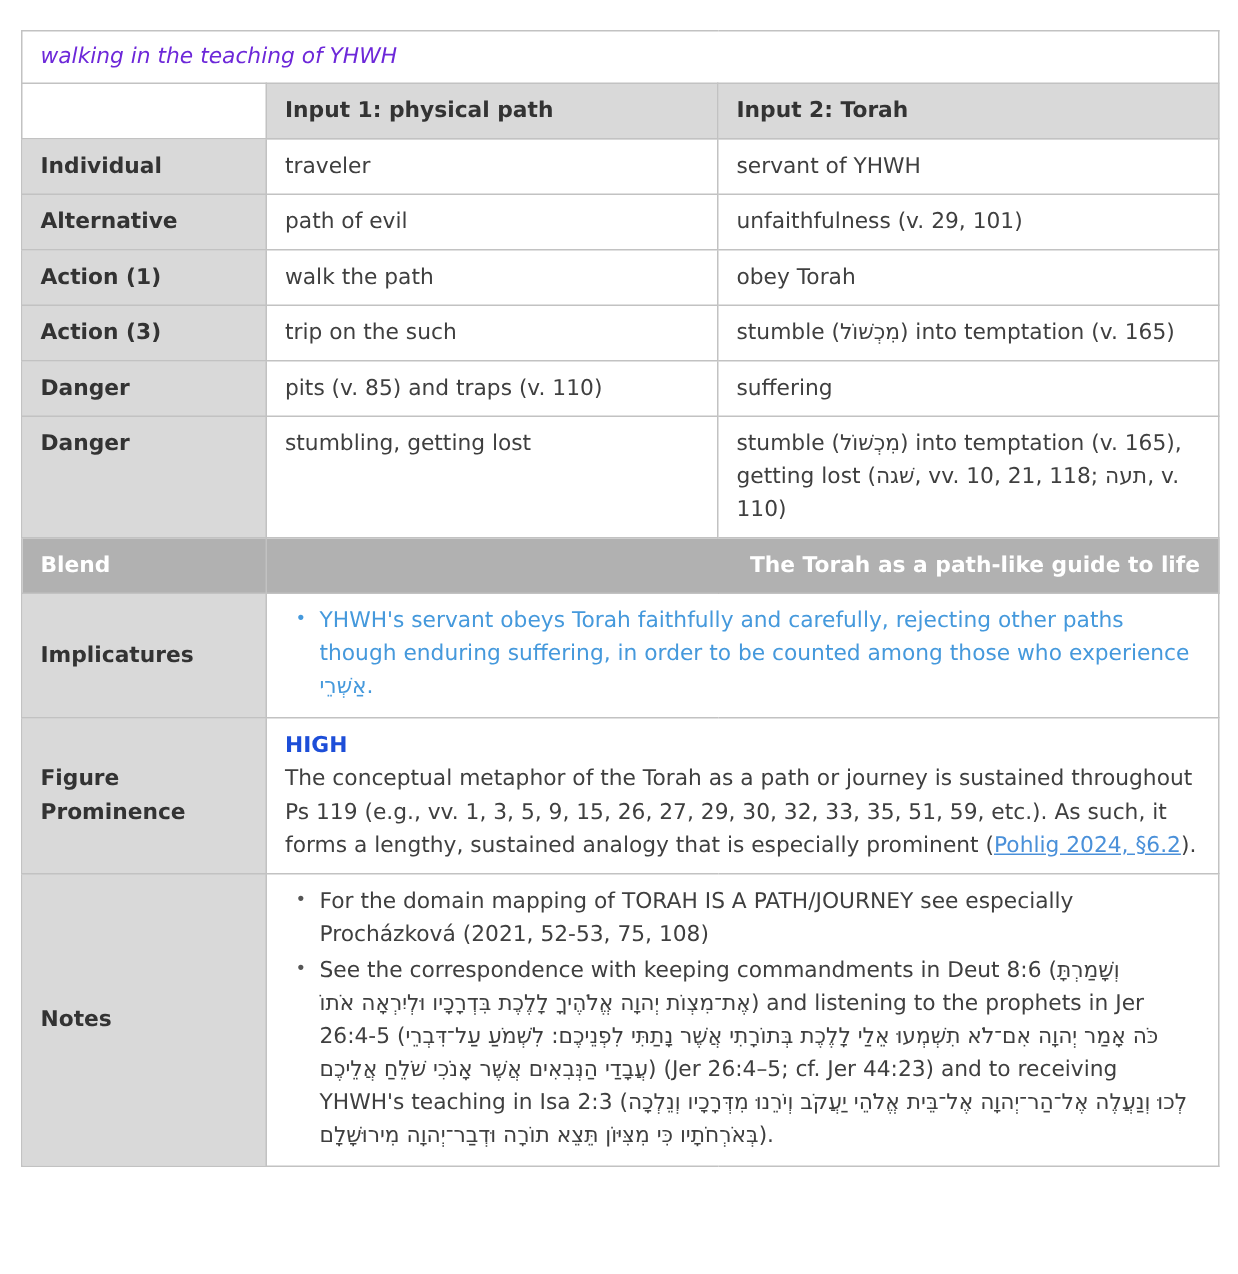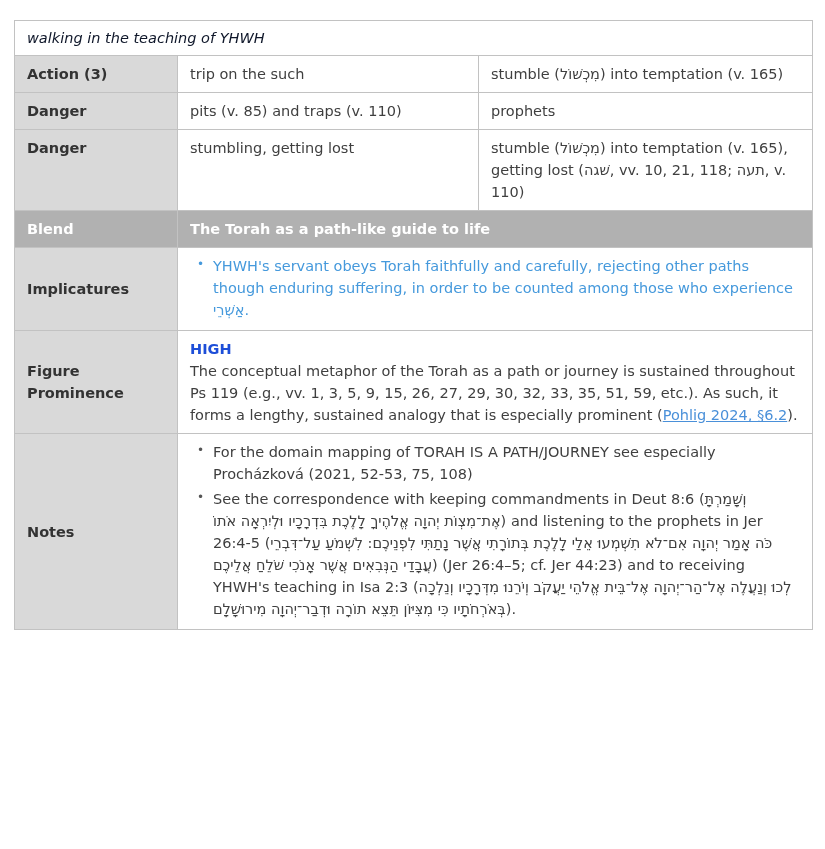--- a/index.html
+++ b/index.html
@@ -23,35 +23,35 @@
     border: 1px solid #c2c2c2;
     padding: 7px 12px;
     font-size: 14.5px;
     line-height: 1.52;
     vertical-align: top;
     word-wrap: break-word;
   }
   td.title-cell {
     font-style: italic;
     padding: 6px 12px;
-    color: #0f172a;
+    color: #6d28d9;
   }
   td.hdr, td.lbl {
     background: #d9d9d9;
     font-weight: 700;
     color: #333333;
   }
   td.corner { background: #ffffff; }
   td.mid { vertical-align: middle; }
   td.blend-lbl, td.blend-val {
     background: #b1b1b1;
     color: #ffffff;
     font-weight: 700;
   }
-  td.blend-val { text-align: left; vertical-align: middle; }
+  td.blend-val { text-align: right; vertical-align: middle; }
   ul.bullets {
     list-style: none;
     margin: 0;
     padding: 0 0 0 7px;
   }
   ul.bullets li {
     position: relative;
     padding-left: 16px;
     margin: 0 0 2px 0;
   }
@@ -81,36 +81,56 @@
       <col style="width:163px">
       <col style="width:301px">
       <col style="width:334px">
     </colgroup>
 
     <tbody>
         <tr>
       <td colspan="3" class="title-cell">walking in the teaching of YHWH</td>
     </tr>
 
+    <tr>
+      <td class="corner"></td>
+      <td class="hdr">Input 1: physical path</td>
+      <td class="hdr">Input 2: Torah</td>
+    </tr>
 
+    <tr>
+      <td class="lbl">Individual</td>
+      <td>traveler</td>
+      <td>servant of YHWH</td>
+    </tr>
 
+    <tr>
+      <td class="lbl">Alternative</td>
+      <td>path of evil</td>
+      <td>unfaithfulness (v. 29, 101)</td>
+    </tr>
 
+    <tr>
+      <td class="lbl">Action (1)</td>
+      <td>walk the path</td>
+      <td>obey Torah</td>
+    </tr>
 
 
     <tr>
       <td class="lbl">Action (3)</td>
       <td>trip on the such</td>
       <td>stumble (מִכְשׁוֹל) into temptation (v. 165)</td>
     </tr>
 
 
     <tr>
       <td class="lbl">Danger</td>
       <td>pits (v. 85) and traps (v. 110)</td>
-      <td>prophets</td>
+      <td>suffering</td>
     </tr>
 
     <tr>
       <td class="lbl">Danger</td>
       <td>stumbling, getting lost</td>
       <td>stumble (מִכְשׁוֹל) into temptation (v. 165), getting lost (שׁגה, vv. 10, 21, 118; תעה, v. 110)</td>
     </tr>
 
 
     <tr>

